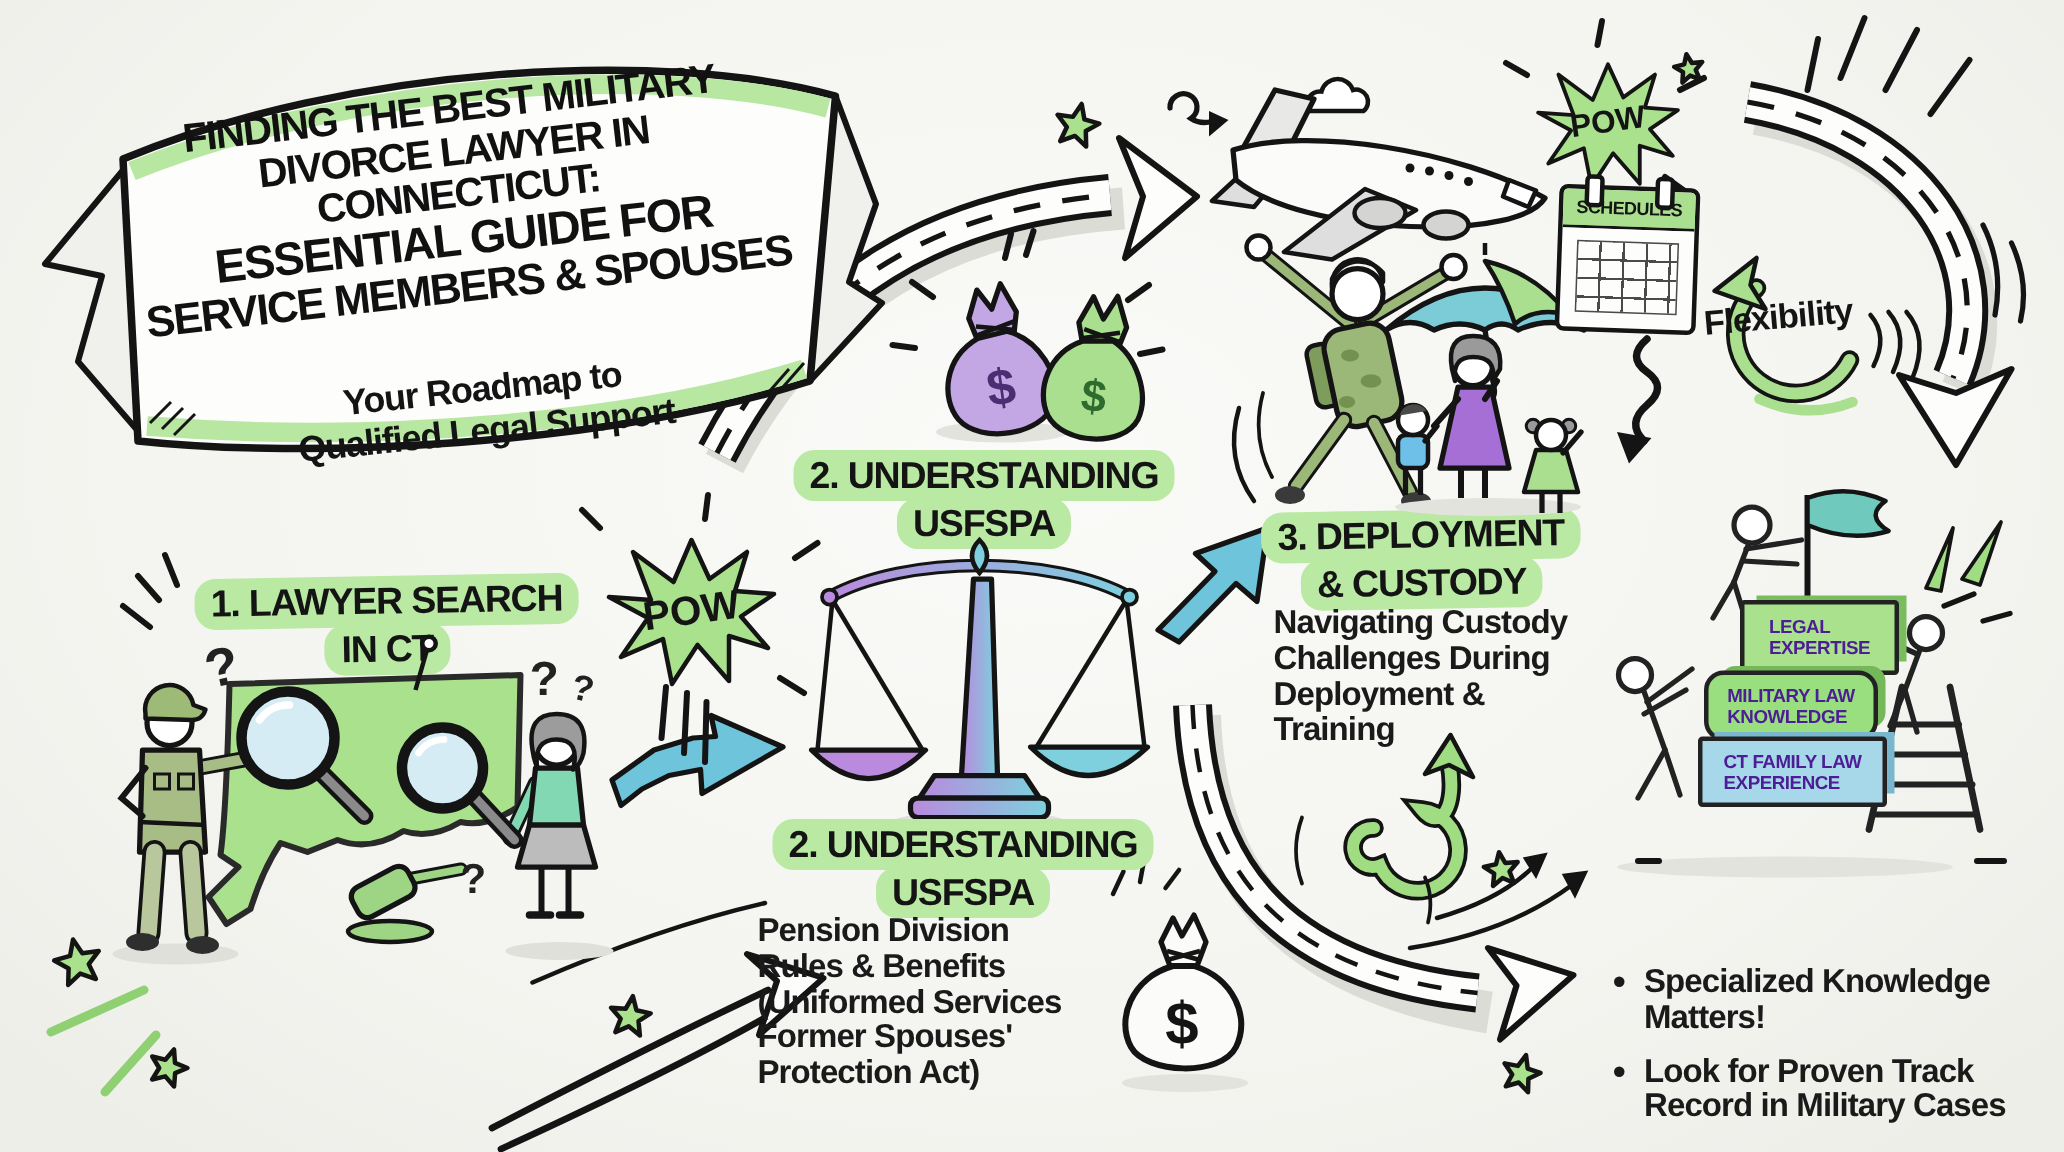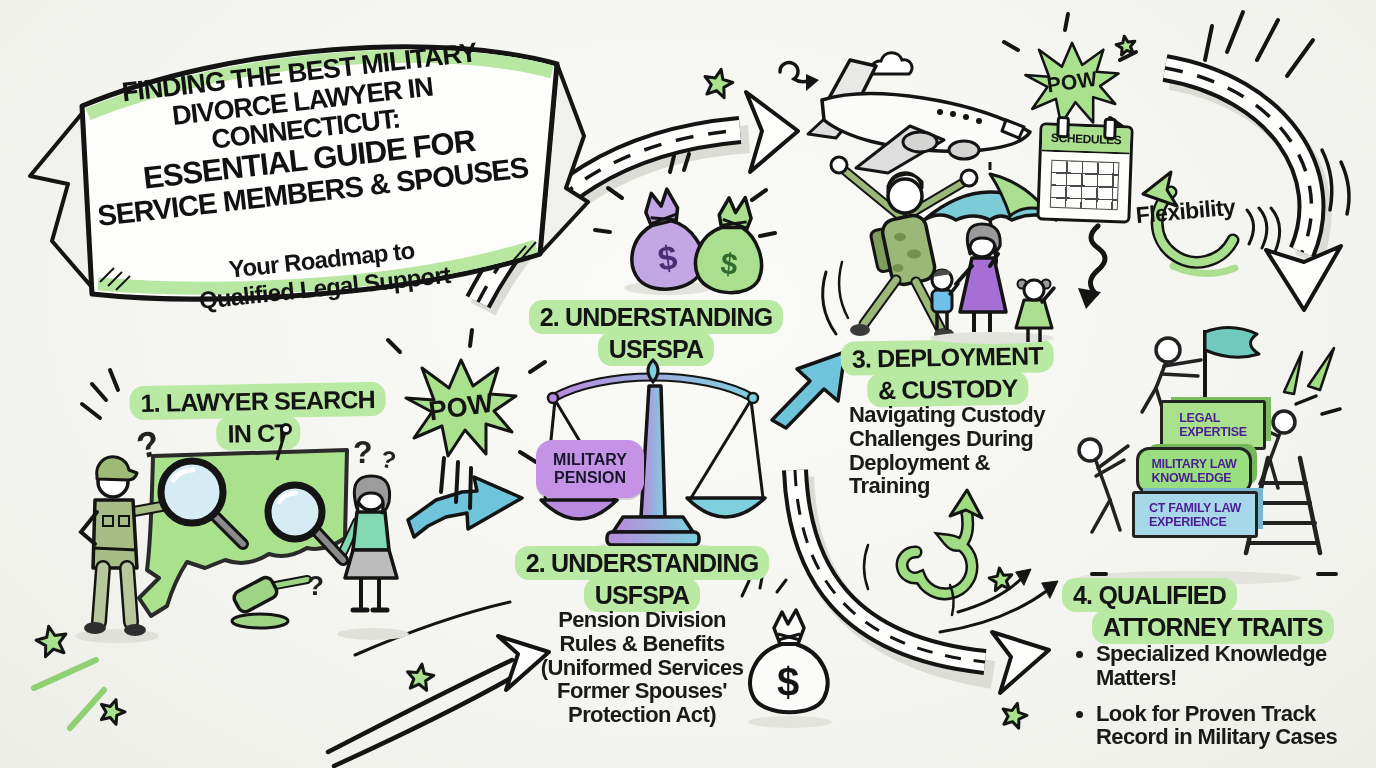--- a/index.html
+++ b/index.html
@@ -311,22 +311,20 @@
       <circle cx="30" cy="46" r="5" fill="#b98add" stroke="#141414" stroke-width="2.5"></circle>
       <circle cx="230" cy="46" r="5" fill="#7ed0de" stroke="#141414" stroke-width="2.5"></circle>
       <path d="M126,34 L138,34 L142,165 L118,165 Z" fill="url(#postgrad)" stroke="#141414" stroke-width="3.5" stroke-linejoin="round"></path>
       <path d="M130,8 q10,10 0,22 q-10,-12 0,-22 z" fill="#7ed0de" stroke="#141414" stroke-width="3"></path>
       <path d="M100,165 L160,165 L170,180 L90,180 Z" fill="url(#postgrad)" stroke="#141414" stroke-width="3.5" stroke-linejoin="round"></path>
       <rect x="84" y="180" width="92" height="13" rx="5" fill="url(#postgrad)" stroke="#141414" stroke-width="3.5"></rect>
       <path d="M18,148 Q56,186 94,148 Z" fill="#b98add" stroke="#141414" stroke-width="3.5" stroke-linejoin="round"></path>
       <path d="M164,146 Q202,184 242,146 Z" fill="#7ed0de" stroke="#141414" stroke-width="3.5" stroke-linejoin="round"></path>
     </svg>
   </div>
-  <div class="abs bubble" style="left:536px;top:440px;width:108px;height:58px;background:#c493e6;font-size:16px;line-height:1.12;">MILITARY
-PENSION</div>
 
   <div class="abs" style="left:615px;top:168px;width:170px;height:140px;">
     <svg width="170" height="140" viewBox="0 0 170 140">
       <g transform="rotate(-8 50 80)">
         <path d="M36,42 L44,24 L52,38 L60,22 L68,42 L64,58 L40,58 Z" fill="#c3a6e4" stroke="#141414" stroke-width="3.5" stroke-linejoin="round"></path>
         <path d="M40,56 C16,66 10,92 20,108 C32,126 74,126 84,106 C92,88 80,62 60,54 Z" fill="#c3a6e4" stroke="#141414" stroke-width="3.5" stroke-linejoin="round"></path>
         <line x1="40" y1="48" x2="66" y2="54" stroke="#141414" stroke-width="3"></line>
         <line x1="40" y1="54" x2="66" y2="48" stroke="#141414" stroke-width="3"></line>
         <text x="51" y="102" text-anchor="middle" font-size="34" font-weight="bold" fill="#4a2d72">$</text>
       </g>
@@ -337,21 +335,21 @@
         <line x1="104" y1="58" x2="128" y2="52" stroke="#141414" stroke-width="3"></line>
         <text x="115" y="106" text-anchor="middle" font-size="30" font-weight="bold" fill="#2f6b2f">$</text>
       </g>
     </svg>
   </div>
 
   <div class="abs heading" style="left:512px;top:546px;width:260px;text-align:center;">
     <div><span class="pill">2. UNDERSTANDING</span></div>
     <div class="l2"><span class="pill">USFSPA</span></div>
   </div>
-  <div class="abs body-text" style="left:505px;top:608px;width:274px;text-align:center;">Pension Division
+  <div class="abs body-text" style="left:505px;top:608px;width:274px;">Pension Division
 Rules &amp; Benefits
 (Uniformed Services
 Former Spouses'
 Protection Act)</div>
 
   <div class="abs" style="left:730px;top:600px;width:115px;height:125px;">
     <svg width="115" height="125" viewBox="0 0 115 125">
       <path d="M44,28 L52,12 L58,24 L66,10 L74,28 L68,44 L50,44 Z" fill="#fbfbfa" stroke="#141414" stroke-width="3.5" stroke-linejoin="round"></path>
       <path d="M52,44 C24,52 14,80 24,98 C34,116 84,118 94,98 C104,78 92,52 66,44 Z" fill="#fbfbfa" stroke="#141414" stroke-width="4" stroke-linejoin="round"></path>
       <line x1="48" y1="34" x2="70" y2="40" stroke="#141414" stroke-width="3"></line>
@@ -524,24 +522,20 @@
       </g>
     </svg>
   </div>
   <div class="abs block" style="left:1160px;top:400px;width:100px;height:44px;background:#a9e18c;box-shadow:8px -6px 0 -3px #79bd5e;">LEGAL
 EXPERTISE</div>
   <div class="abs block" style="left:1136px;top:447px;width:110px;height:41px;background:#9adf7f;box-shadow:8px -6px 0 -3px #74b85a;border-radius:13px;">MILITARY LAW
 KNOWLEDGE</div>
   <div class="abs block" style="left:1132px;top:491px;width:120px;height:41px;background:#a7d8ea;box-shadow:8px -6px 0 -3px #78b7cd;">CT FAMILY LAW
 EXPERIENCE</div>
 
-  <div class="abs heading" style="left:1062px;top:578px;width:290px;text-align:left;">
-    <div><span class="pill">4. QUALIFIED</span></div>
-    <div class="l2" style="margin-left:30px;"><span class="pill">ATTORNEY TRAITS</span></div>
-  </div>
   <ul class="abs bullets" style="left:1072px;top:642px;width:290px;">
     <li>Specialized Knowledge
 Matters!</li>
     <li>Look for Proven Track
 Record in Military Cases</li>
   </ul>
 
 </div>
 
 </body></html>

